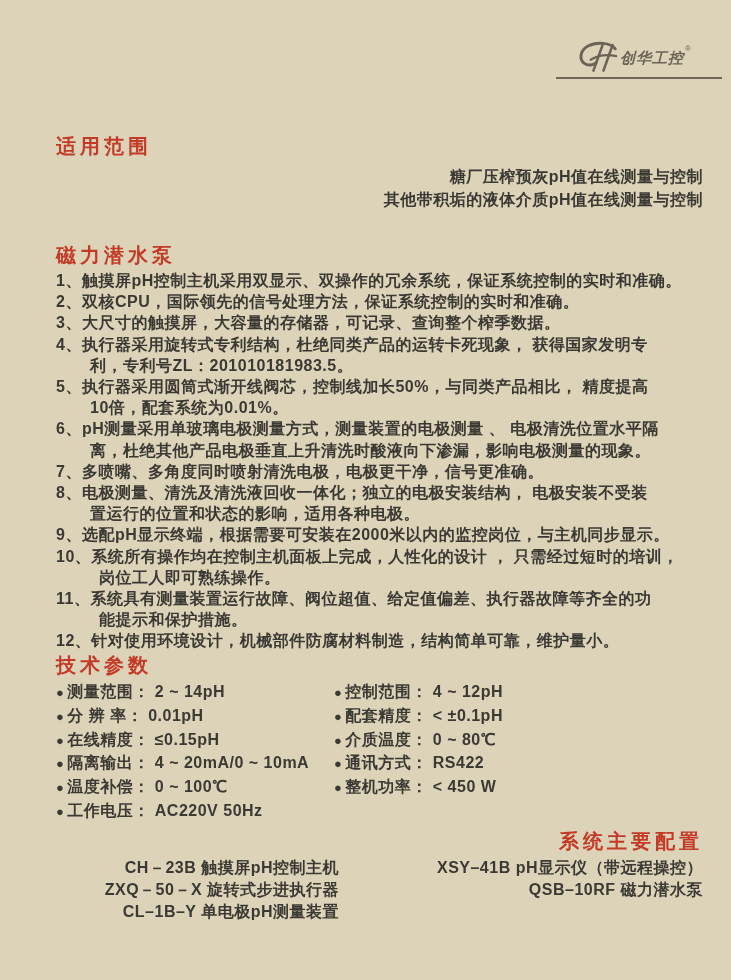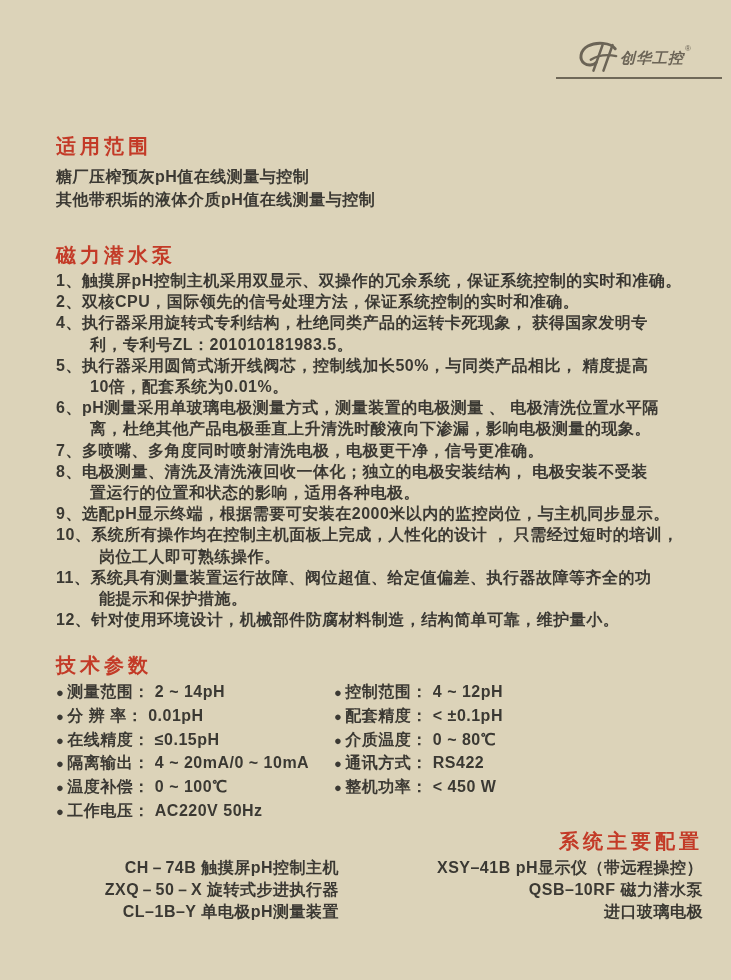--- a/index.html
+++ b/index.html
@@ -46,21 +46,21 @@
   .sec-heading{
     margin:0;
     font-size:20px;line-height:24px;font-weight:bold;
     color:var(--red);letter-spacing:4px;
   }
 
   .body-text{font-size:16px;font-weight:bold;letter-spacing:0.5px;}
 
   
   .app-lines{margin-top:7px;}
-  .app-line{line-height:23px;}
+  .app-line{line-height:23px;text-align:right;}
 
   
   .feat-list{list-style:none;margin:3px 0 0 0;padding:0;}
   .feat-item{
     line-height:21.2px;
     padding-left:34px;text-indent:-34px;
   }
   .feat-item.wide-num{padding-left:43px;text-indent:-43px;}
   .feat-text{white-space:pre-line;}
 
@@ -106,20 +106,21 @@
   </section>
 
   <section class="sec" id="sec-features">
     <h2 class="sec-heading">磁力潜水泵</h2>
     <ol class="feat-list body-text">
 
         <li class="feat-item"><span class="feat-num">1、</span><span class="feat-text">触摸屏pH控制主机采用双显示、双操作的冗余系统，保证系统控制的实时和准确。</span></li>
 
         <li class="feat-item"><span class="feat-num">2、</span><span class="feat-text">双核CPU，国际领先的信号处理方法，保证系统控制的实时和准确。</span></li>
 
+        <li class="feat-item"><span class="feat-num">3、</span><span class="feat-text">大尺寸的触摸屏，大容量的存储器，可记录、查询整个榨季数据。</span></li>
 
         <li class="feat-item"><span class="feat-num">4、</span><span class="feat-text">执行器采用旋转式专利结构，杜绝同类产品的运转卡死现象， 获得国家发明专
 利，专利号ZL：201010181983.5。</span></li>
 
         <li class="feat-item"><span class="feat-num">5、</span><span class="feat-text">执行器采用圆筒式渐开线阀芯，控制线加长50%，与同类产品相比， 精度提高
 10倍，配套系统为0.01%。</span></li>
 
         <li class="feat-item"><span class="feat-num">6、</span><span class="feat-text">pH测量采用单玻璃电极测量方式，测量装置的电极测量 、 电极清洗位置水平隔
 离，杜绝其他产品电极垂直上升清洗时酸液向下渗漏，影响电极测量的现象。</span></li>
 
@@ -171,30 +172,29 @@
           <div class="param-row"><span class="bullet">●</span><span>整机功率： &lt; 450 W</span></div>
         </div>
     </div>
   </section>
 
   <section class="sec" id="sec-config">
     <h2 class="sec-heading">系统主要配置</h2>
     <div class="cfg-cols body-text">
       <div class="cfg-col-left">
 
-          <div class="cfg-row">CH－74B 触摸屏pH控制主机</div>
+          <div class="cfg-row">CH－23B 触摸屏pH控制主机</div>
 
           <div class="cfg-row">ZXQ－50－X 旋转式步进执行器</div>
 
           <div class="cfg-row">CL–1B–Y 单电极pH测量装置</div>
         </div>
       <div class="cfg-col-right">
 
           <div class="cfg-row">XSY–41B pH显示仪（带远程操控）</div>
 
           <div class="cfg-row">QSB–10RF 磁力潜水泵</div>
 
-          <div class="cfg-row">进口玻璃电极</div>
         </div>
     </div>
   </section>
 
 </div>
 
 </body></html>

